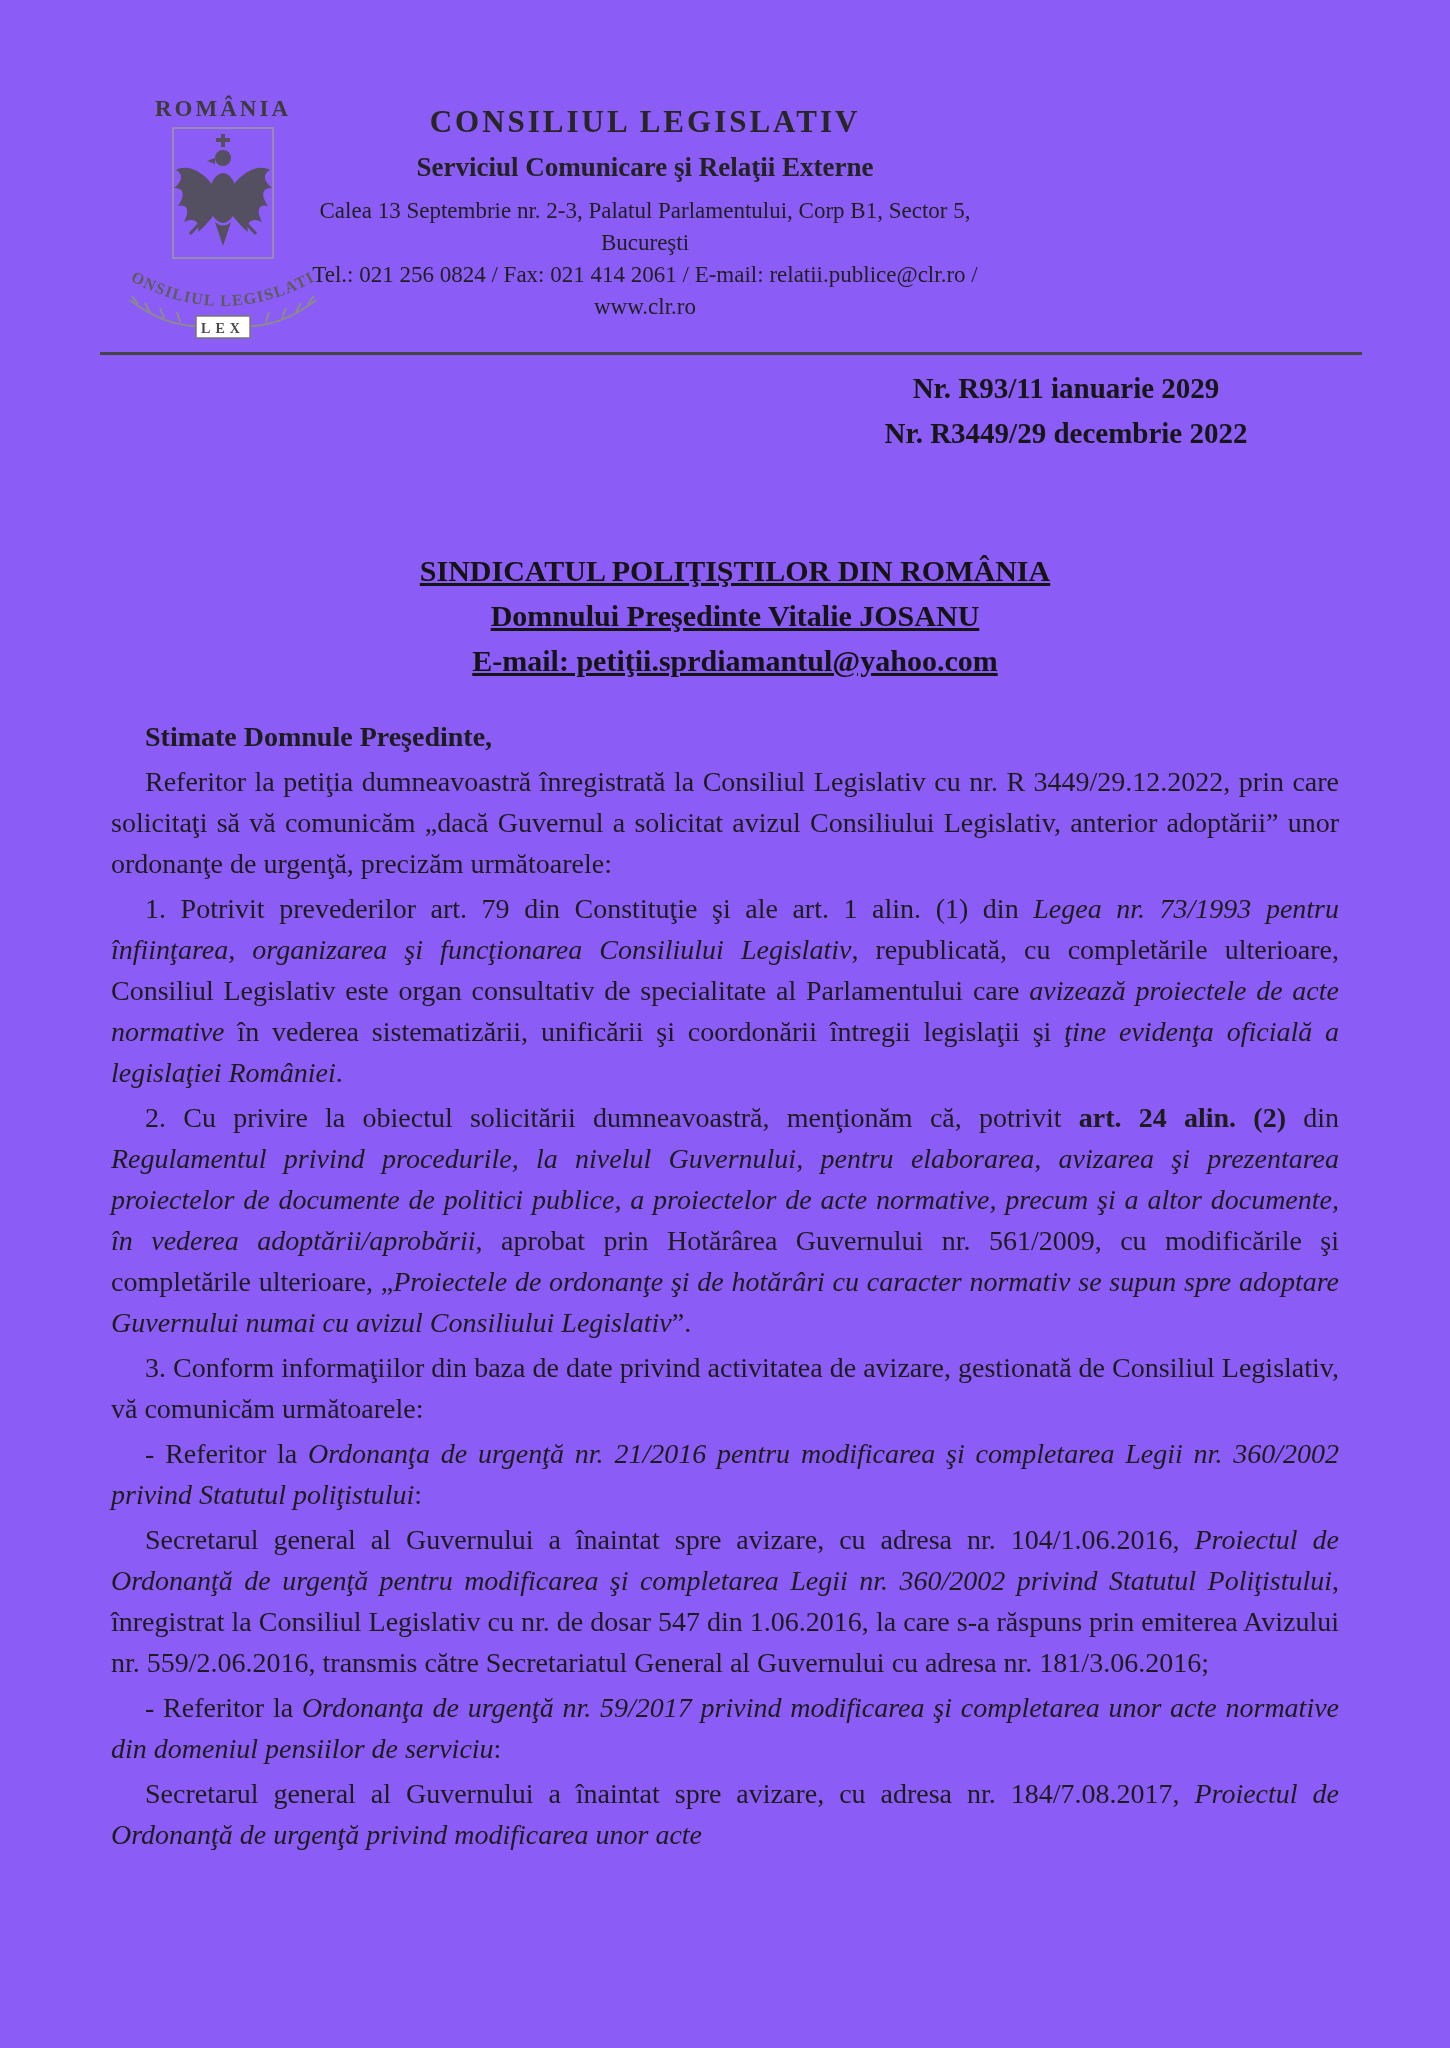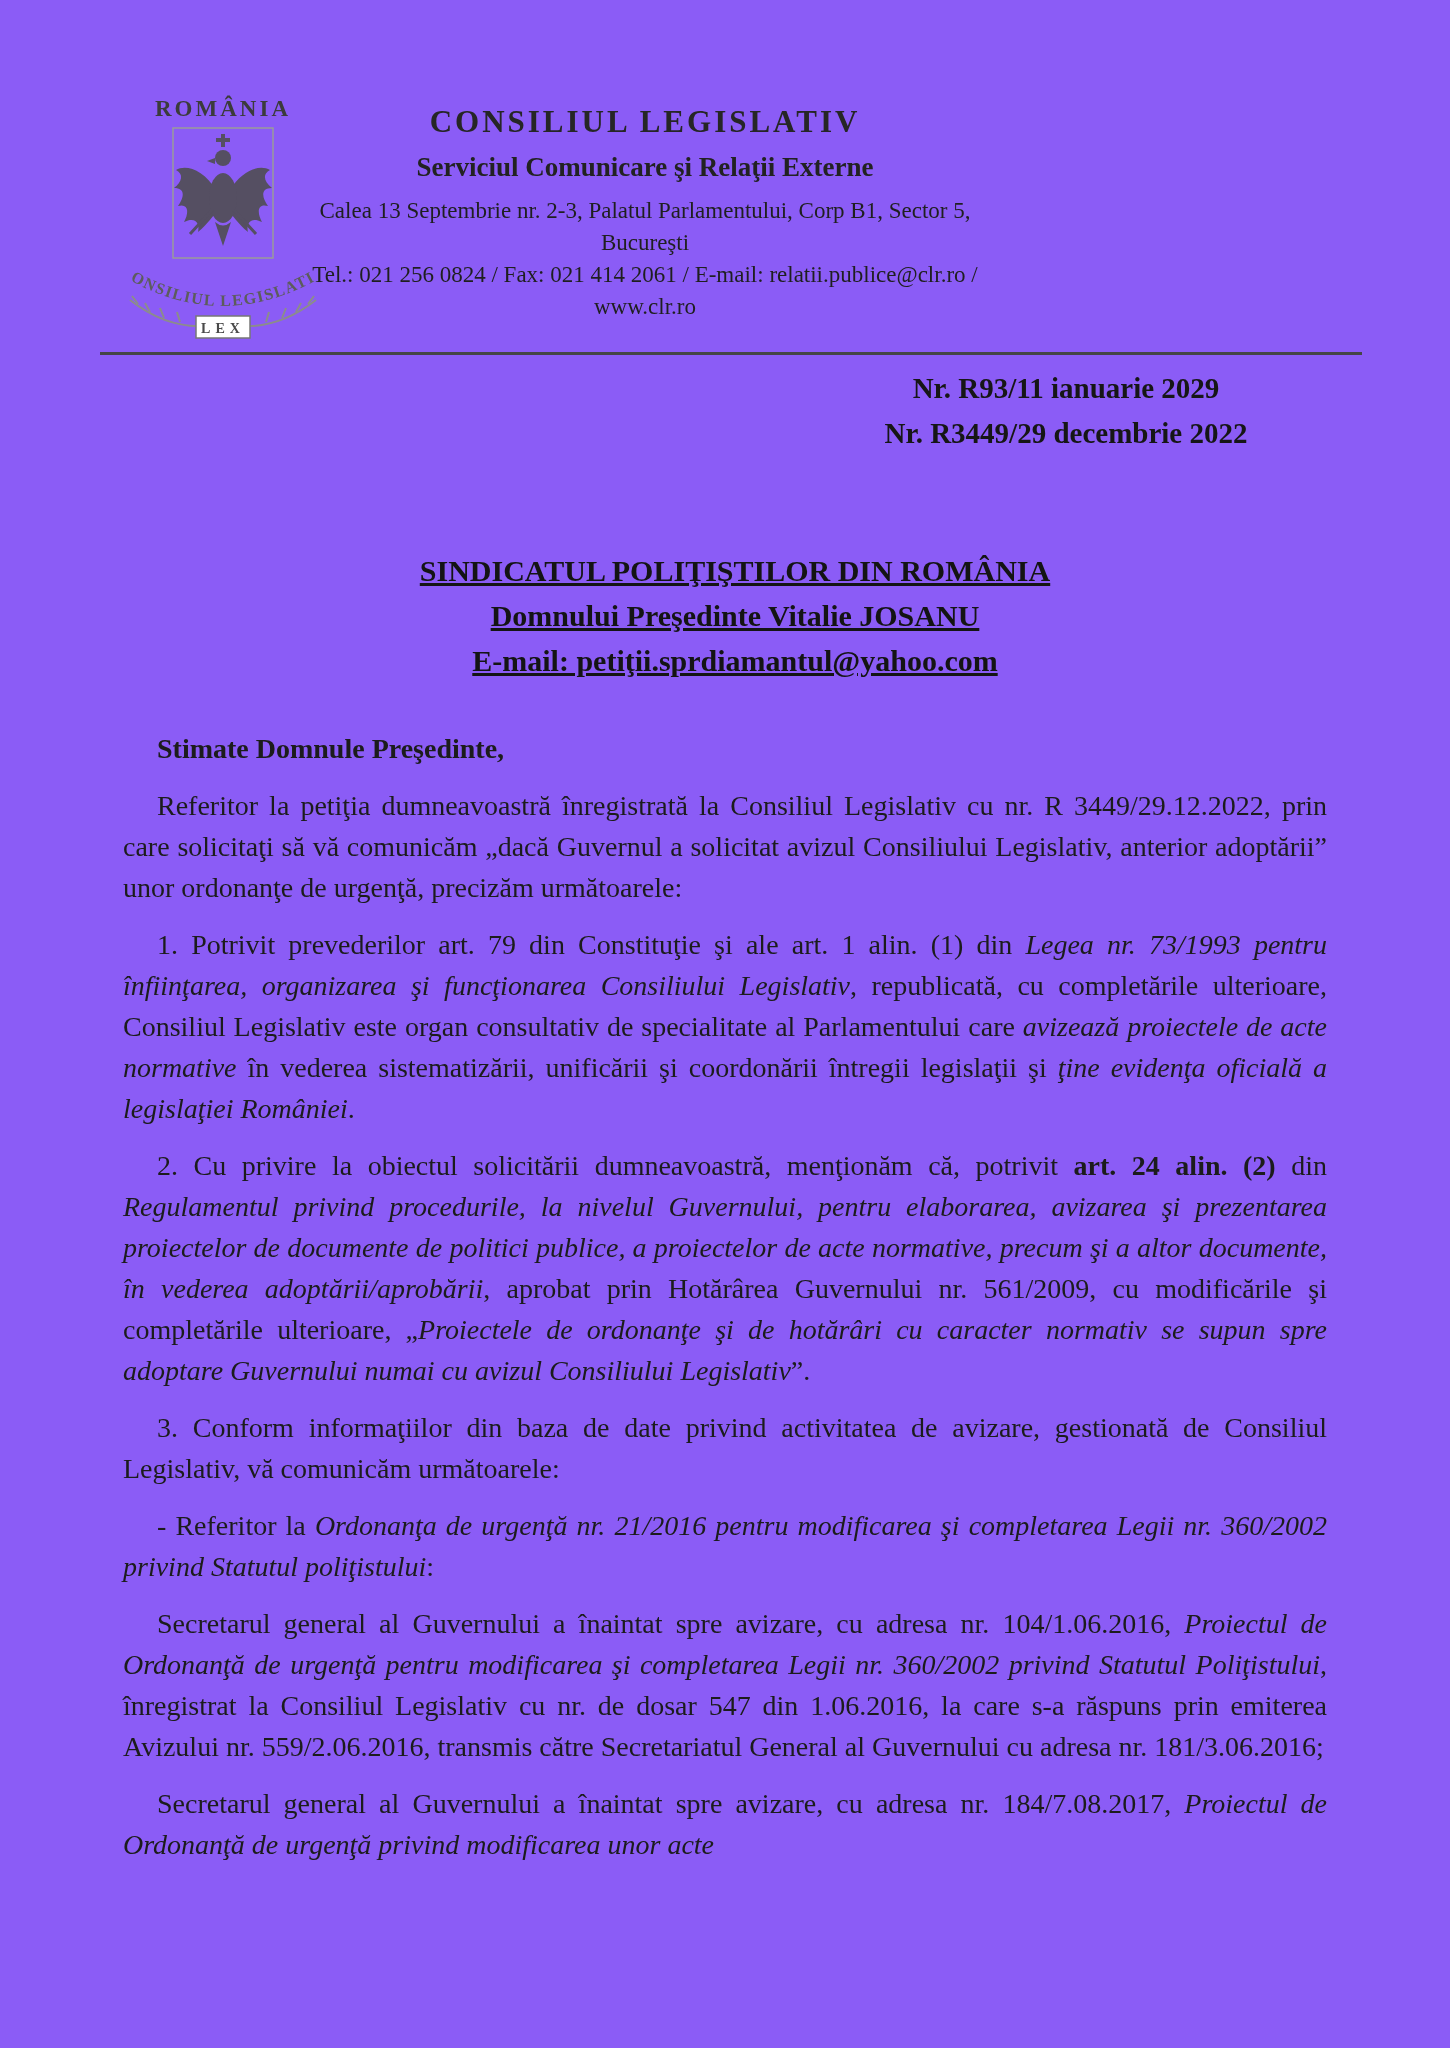--- a/index.html
+++ b/index.html
@@ -26,21 +26,21 @@
   
   .recipient {
     position:absolute; top:548px; left:105px; width:1260px; text-align:center;
     font-weight:bold; font-size:30px; line-height:45px; color:#141414;text-decoration:underline;
   }
   
   .body-block {
     position:absolute; top:712px; left:107px; width:1236px;
     font-size:28px; line-height:41px; text-align:justify; color:#1c1c1c;
   }
-  .body-block p { margin:16px; text-indent:34px; }
+  .body-block p { margin:4px; text-indent:34px; }
   .salutation { font-weight:bold; }
   .it { font-style:italic; }
   .bd { font-weight:bold; }
 </style>
 </head>
 <body>
 
 <div class="page">
 
   <svg class="emblem" viewBox="0 0 214 258" xmlns="http://www.w3.org/2000/svg" xmlns:xlink="http://www.w3.org/1999/xlink">
@@ -92,16 +92,17 @@
   </div>
 
   <div class="body-block">
     <p class="salutation">Stimate Domnule Preşedinte,</p>
   <p><span>Referitor la petiţia dumneavoastră înregistrată la Consiliul Legislativ cu nr. R 3449/29.12.2022, prin care solicitaţi să vă comunicăm „dacă Guvernul a solicitat avizul Consiliului Legislativ, anterior adoptării” unor ordonanţe de urgenţă, precizăm următoarele:</span></p>
       <p><span>1. Potrivit prevederilor art. 79 din Constituţie şi ale art. 1 alin. (1) din </span><span class="it">Legea nr. 73/1993 pentru înfiinţarea, organizarea şi funcţionarea Consiliului Legislativ</span><span>, republicată, cu completările ulterioare, Consiliul Legislativ este organ consultativ de specialitate al Parlamentului care </span><span class="it">avizează proiectele de acte normative</span><span> în vederea sistematizării, unificării şi coordonării întregii legislaţii şi </span><span class="it">ţine evidenţa oficială a legislaţiei României</span><span>.</span></p>
       <p><span>2. Cu privire la obiectul solicitării dumneavoastră, menţionăm că, potrivit </span><span class="bd">art. 24 alin. (2)</span><span> din </span><span class="it">Regulamentul privind procedurile, la nivelul Guvernului, pentru elaborarea, avizarea şi prezentarea proiectelor de documente de politici publice, a proiectelor de acte normative, precum şi a altor documente, în vederea adoptării/aprobării</span><span>, aprobat prin Hotărârea Guvernului nr. 561/2009, cu modificările şi completările ulterioare, „</span><span class="it">Proiectele de ordonanţe şi de hotărâri cu caracter normativ se supun spre adoptare Guvernului numai cu avizul Consiliului Legislativ</span><span>”.</span></p>
       <p><span>3. Conform informaţiilor din baza de date privind activitatea de avizare, gestionată de Consiliul Legislativ, vă comunicăm următoarele:</span></p>
       <p><span>- Referitor la </span><span class="it">Ordonanţa de urgenţă nr. 21/2016 pentru modificarea şi completarea Legii nr. 360/2002 privind Statutul poliţistului</span><span>:</span></p>
       <p><span>Secretarul general al Guvernului a înaintat spre avizare, cu adresa nr. 104/1.06.2016, </span><span class="it">Proiectul de Ordonanţă de urgenţă pentru modificarea şi completarea Legii nr. 360/2002 privind Statutul Poliţistului</span><span>, înregistrat la Consiliul Legislativ cu nr. de dosar 547 din 1.06.2016, la care s-a răspuns prin emiterea Avizului nr. 559/2.06.2016, transmis către Secretariatul General al Guvernului cu adresa nr. 181/3.06.2016;</span></p>
+      <p><span>- Referitor la </span><span class="it">Ordonanţa de urgenţă nr. 59/2017 privind modificarea şi completarea unor acte normative din domeniul pensiilor de serviciu</span><span>:</span></p>
       <p><span>Secretarul general al Guvernului a înaintat spre avizare, cu adresa nr. 184/7.08.2017, </span><span class="it">Proiectul de Ordonanţă de urgenţă privind modificarea unor acte</span></p>
     </div>
 
 </div>
 
 </body></html>

